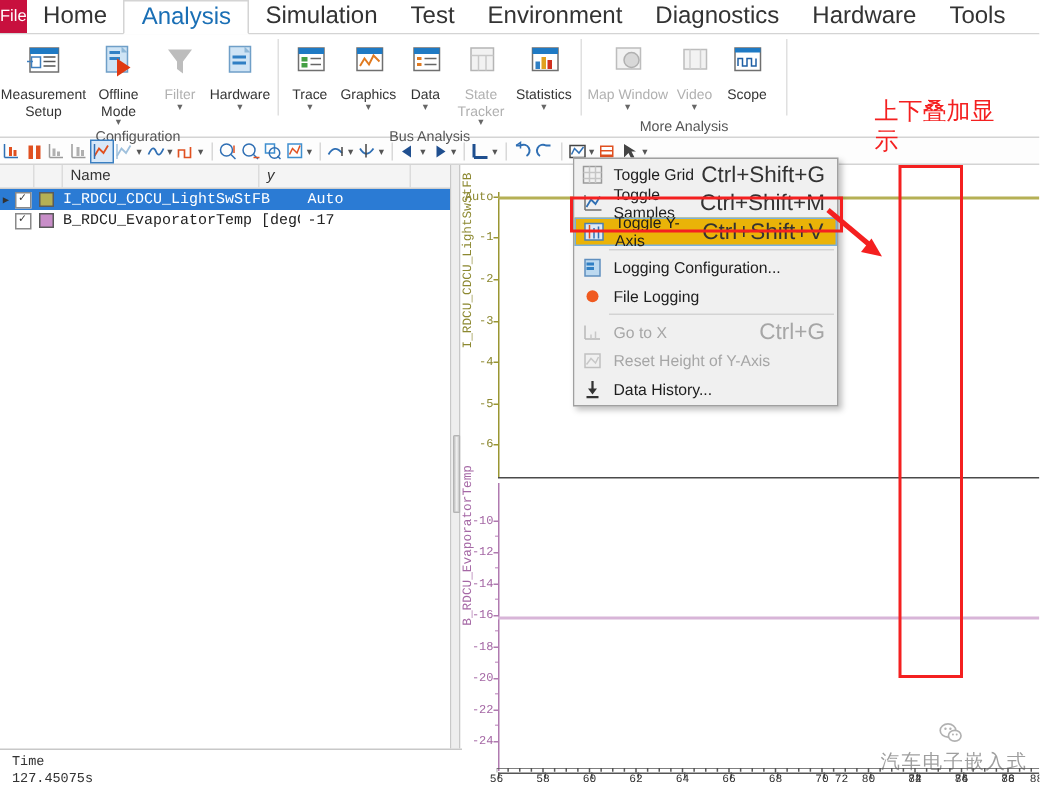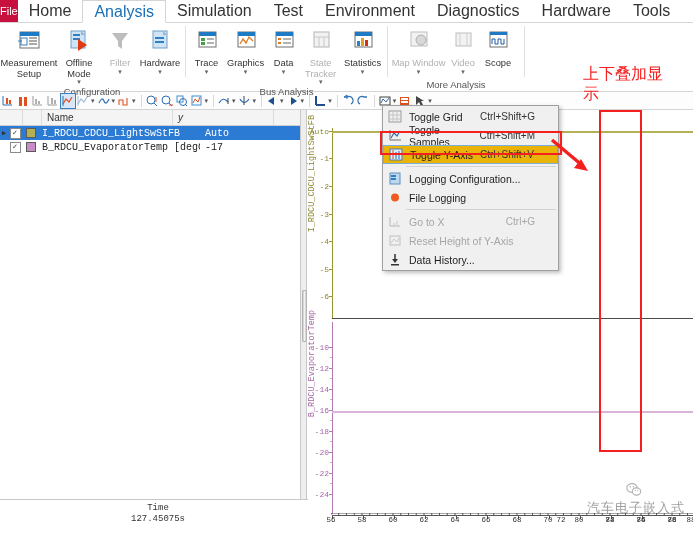--- a/index.html
+++ b/index.html
@@ -124,21 +124,21 @@
     display:flex;align-items:center;height:19px;font-size:10.5px;
     color:#1d1d1d;padding-left:1px;position:relative;
   }
   .ctx-item.dim{color:#a6a6a6;}
   .ctx-item.hl{background:#eab308;border:1px solid #7aafdc;height:17px;}
   .ctx-ico{
     width:21px;height:16px;display:flex;align-items:center;justify-content:center;
     flex:0 0 auto;
   }
   .ctx-lbl{flex:1;padding-left:4px;}
-  .ctx-key{padding-right:23px;font-size:10px;color:#333;}
+  .ctx-key{padding-right:8px;font-size:15px;color:#333;}
   .ctx-key.dim{color:#a6a6a6;}
   .ctx-sep{height:1px;background:#d3d3d3;margin:2px 2px 2px 23px;}
   .ctx-strip{position:absolute;left:0;top:0;bottom:0;width:22px;background:#f0f0f0;}
   
   .anno-text{
     position:absolute;color:#f42020;font-size:16px;line-height:20px;
     font-family:"DejaVu Sans", sans-serif;z-index:50;white-space:pre;
   }
   .anno-box{
     position:absolute;border:2px solid #f42020;z-index:45;
@@ -147,21 +147,21 @@
   .watermark{
     position:absolute;right:8px;bottom:18px;display:flex;align-items:center;
     z-index:30;opacity:.58;flex-direction:column;
   }
   .wm-txt{font-size:13px;color:#5a5a5a;font-family:"DejaVu Sans", sans-serif;letter-spacing:1px;}
   
   .statusbar{
     position:absolute;left:0;bottom:0;width:300px;height:32px;
     border-top:1px solid #c8c8c8;background:#fff;
     font-size:9px;font-family:"Liberation Mono", monospace;color:#333;
-    padding:3px 0 0 8px;line-height:11px;text-align:center;
+    padding:3px 0 0 8px;line-height:11px;
   }
 </style>
 </head>
 <body>
 
 <div class="ribbon-tabs">
   <div class="tab-file">File</div>
   <div class="tab">Home</div>
   <div class="tab active">Analysis</div>
   <div class="tab">Simulation</div>

